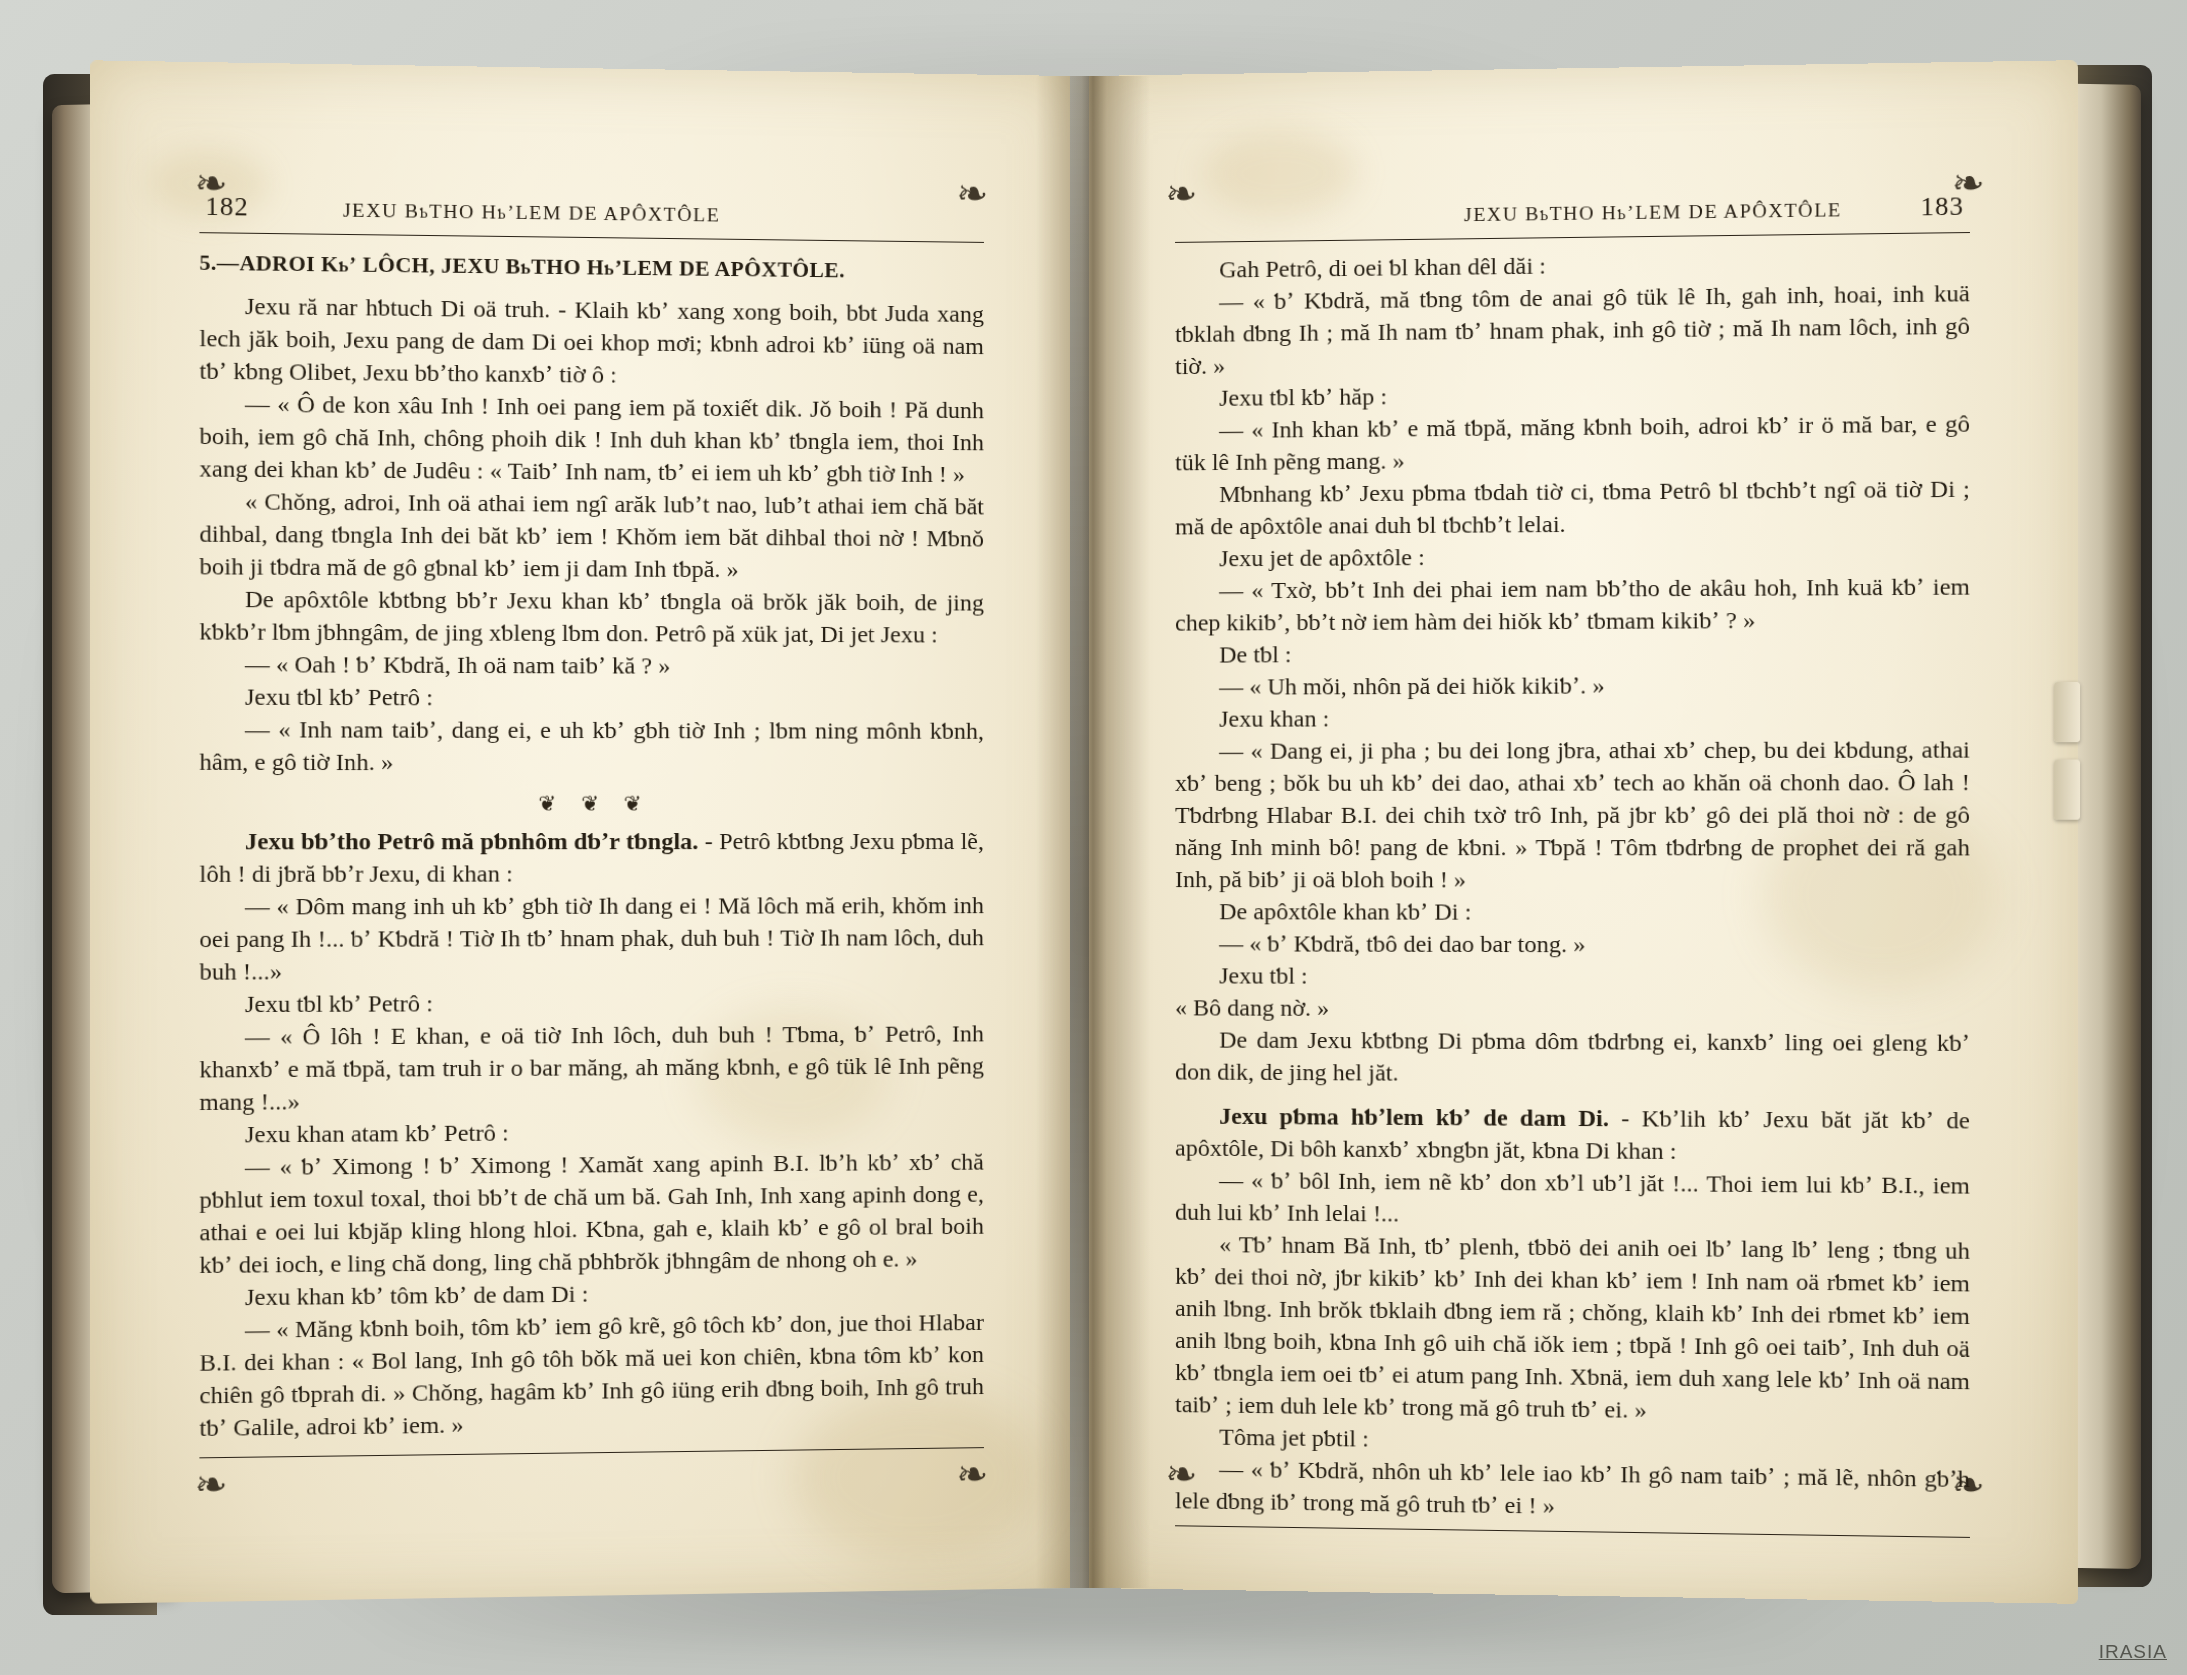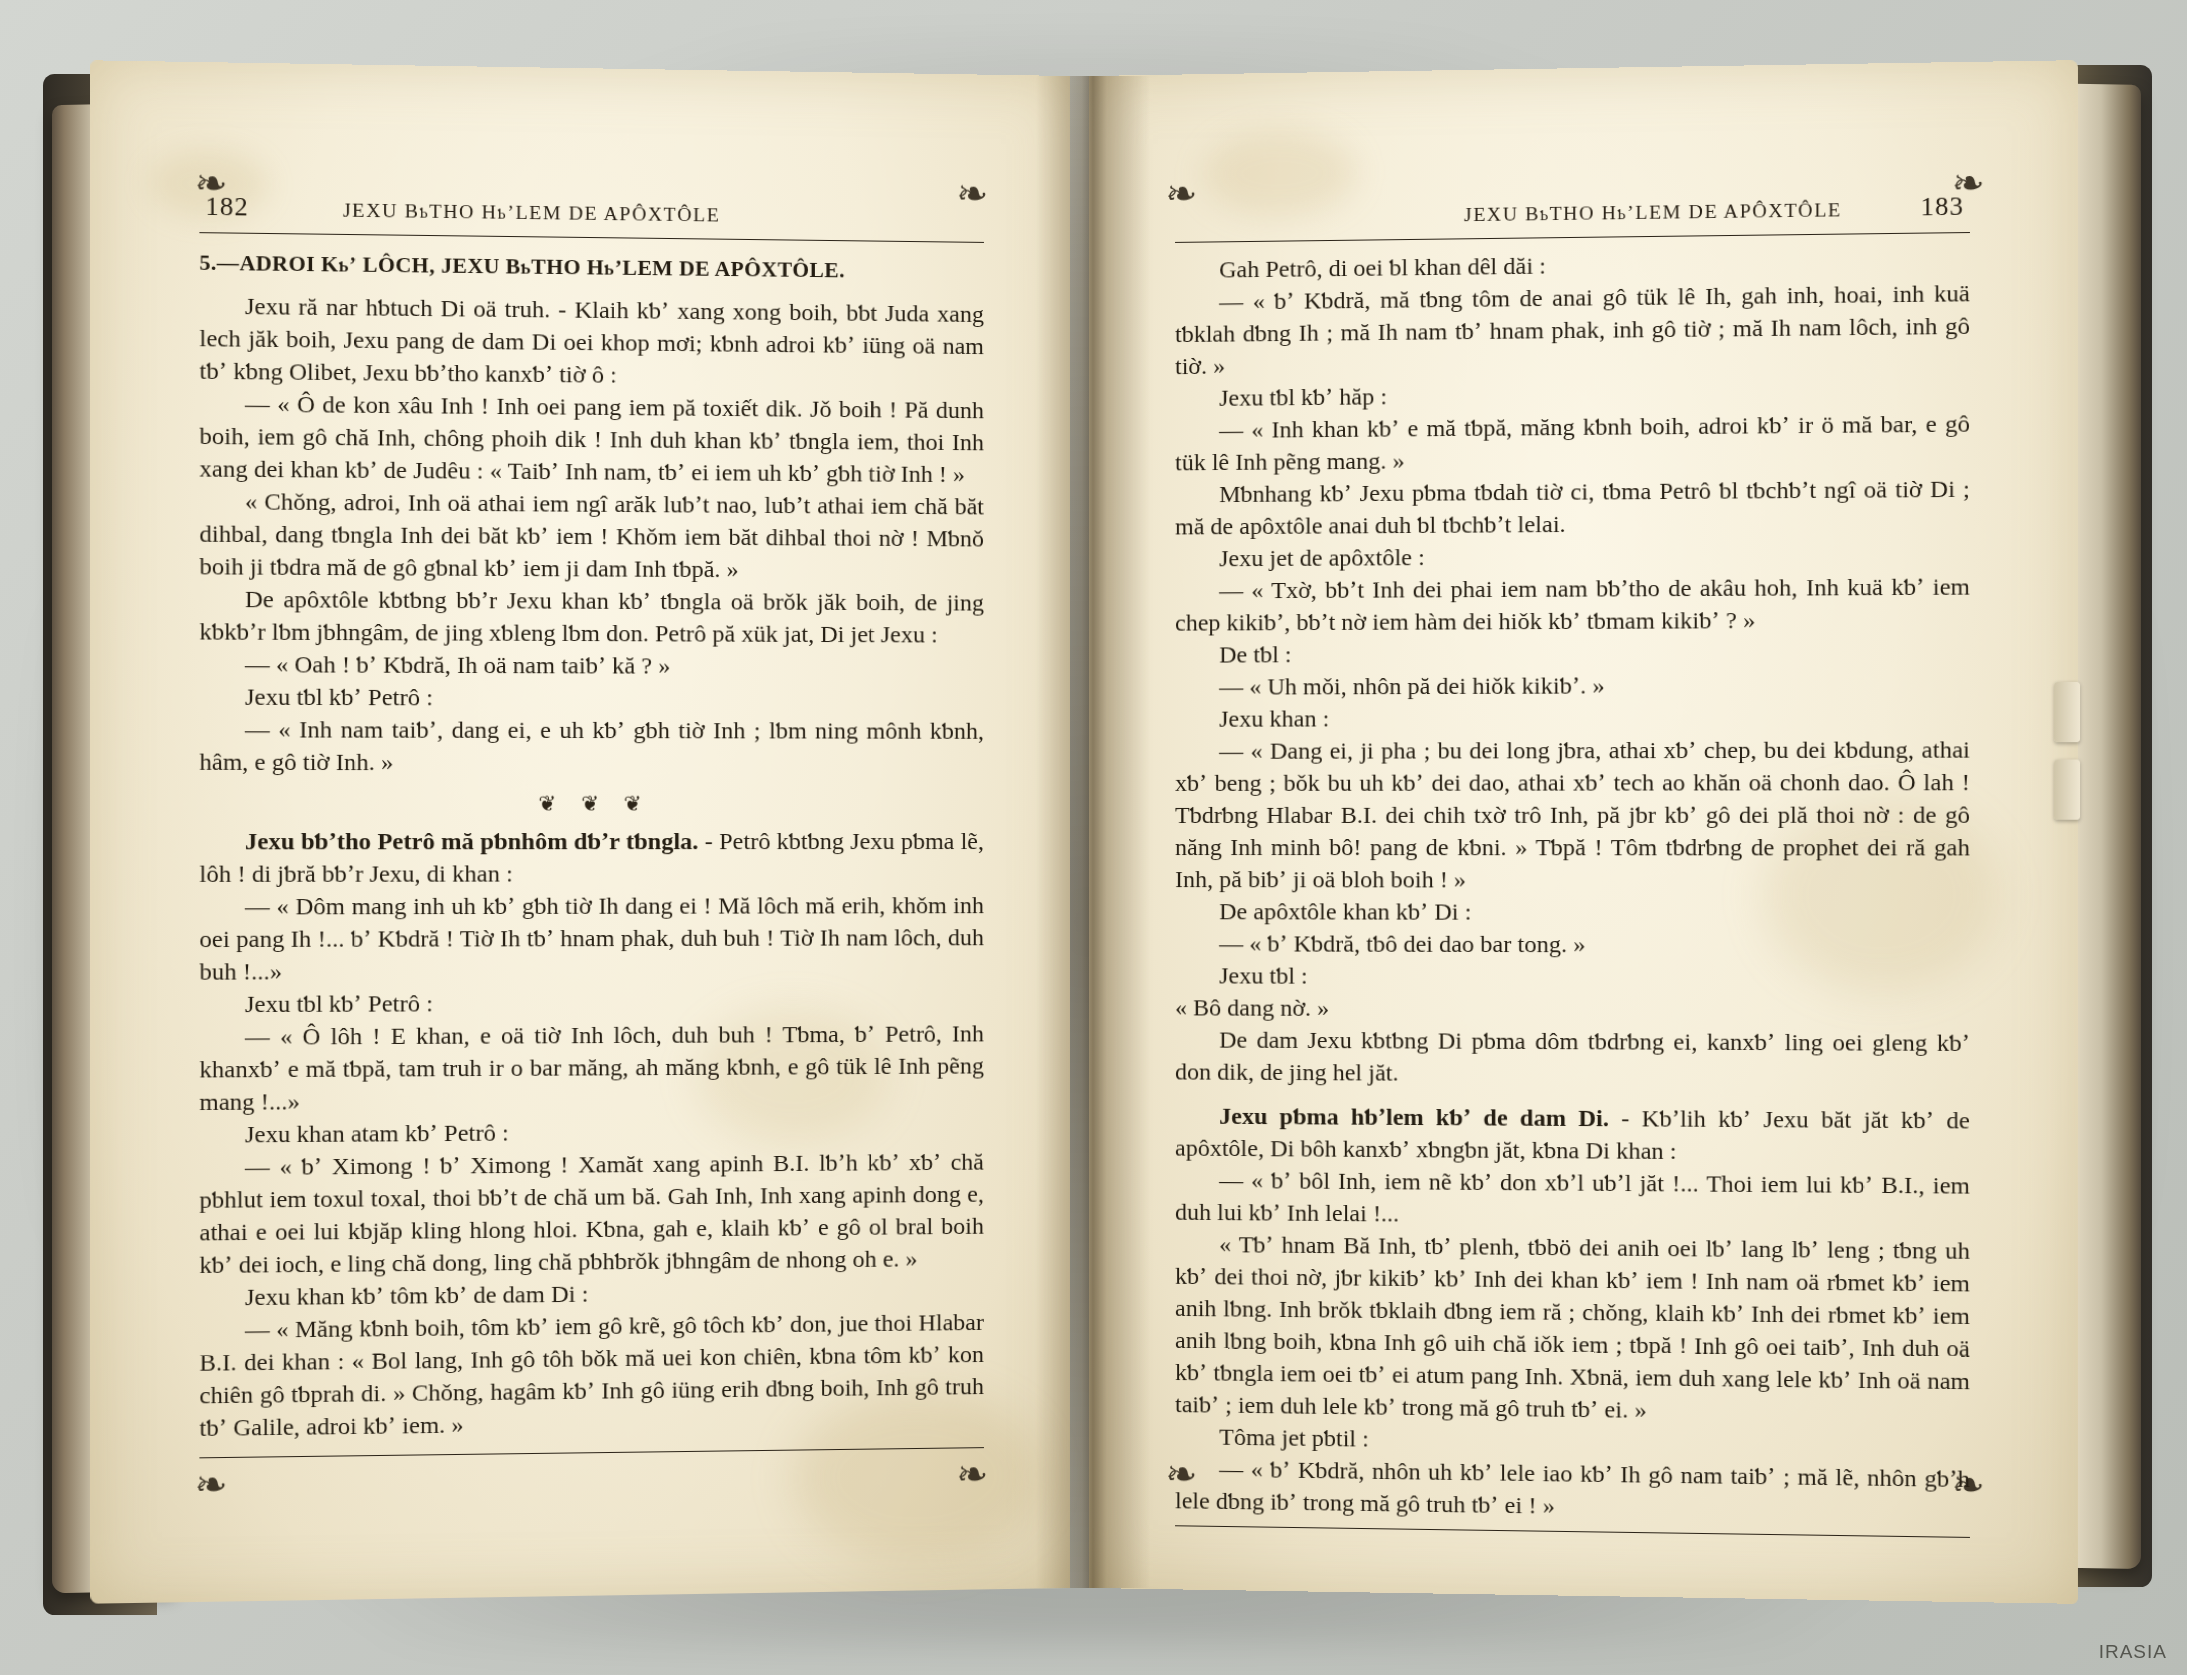--- a/index.html
+++ b/index.html
@@ -184,20 +184,21 @@
     margin: 13.3px 0 7.6px 0;
   }
   .spacer { height: 11.4px; }
   .watermark {
     position: absolute;
     right: 21px; bottom: 13.3px;
     font-family: "Liberation Sans", sans-serif;
     font-size: 19px;
     letter-spacing: 1px;
     color: #55564f;
+    text-decoration: underline;
   }
   .tab {
     position: absolute;
     right: -1.9px;
     width: 25px; height: 59px;
     background: linear-gradient(90deg,#cfc5a9,#efe7d2);
     border-radius: 3.8px;
     box-shadow: 0 1.9px 3.8px rgba(0,0,0,.25);
   }
 </style>

